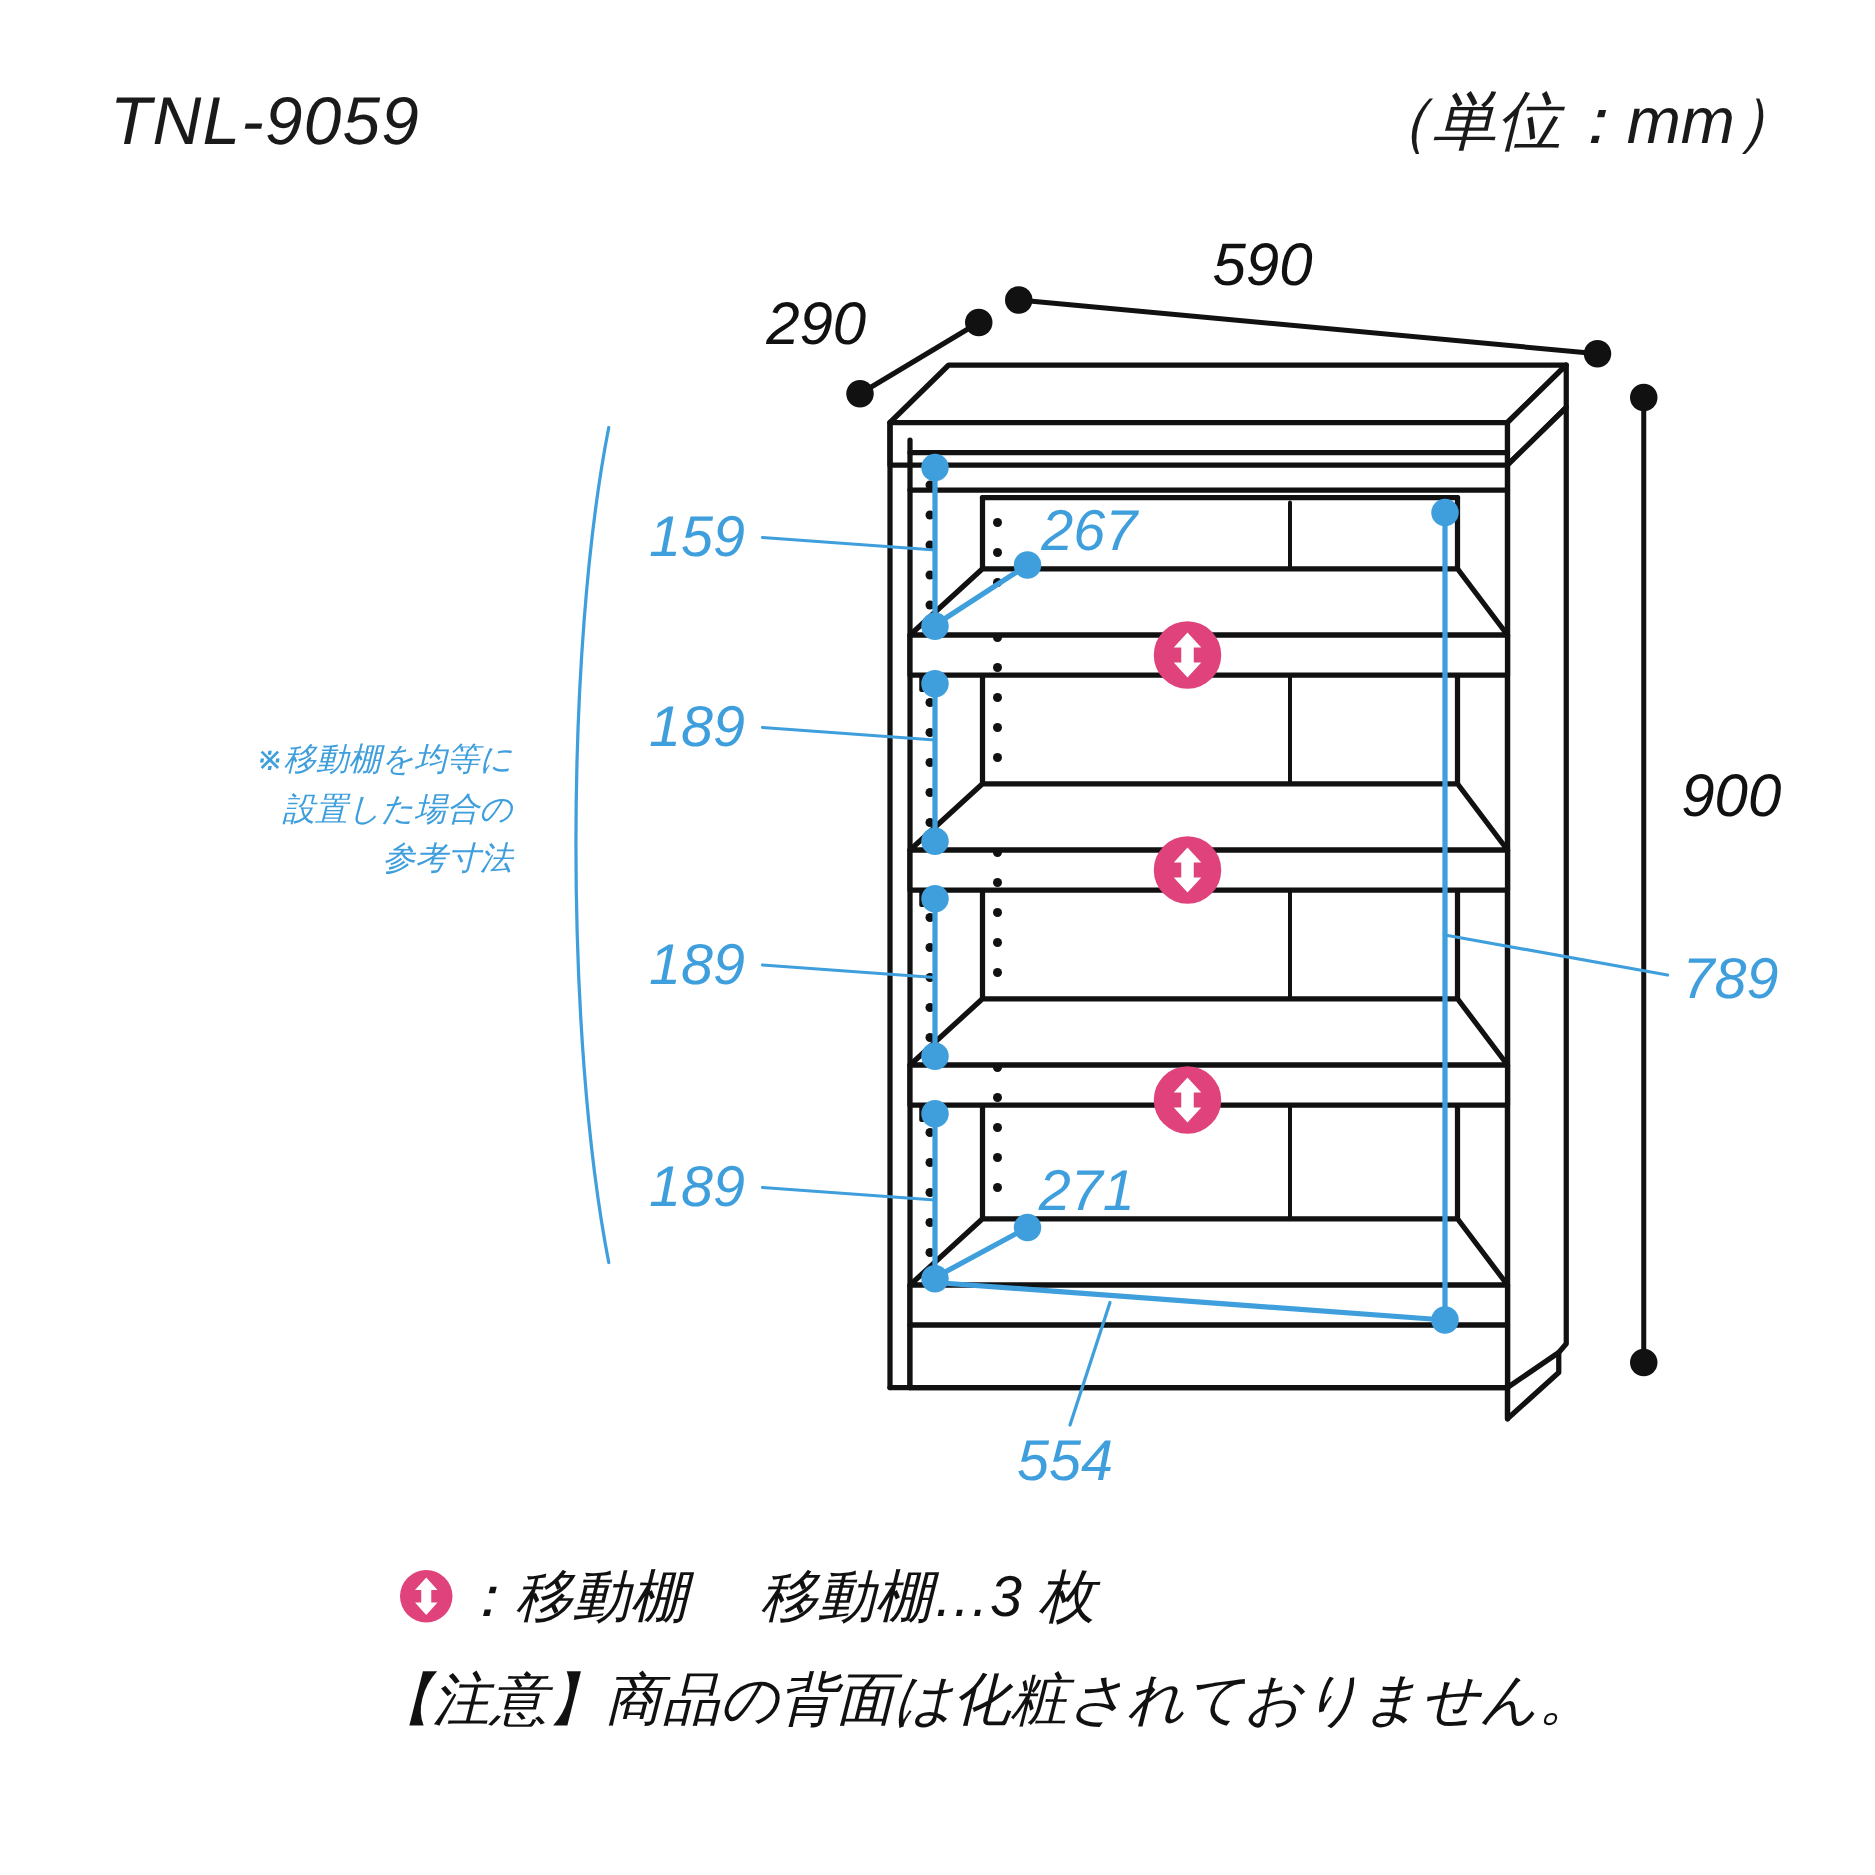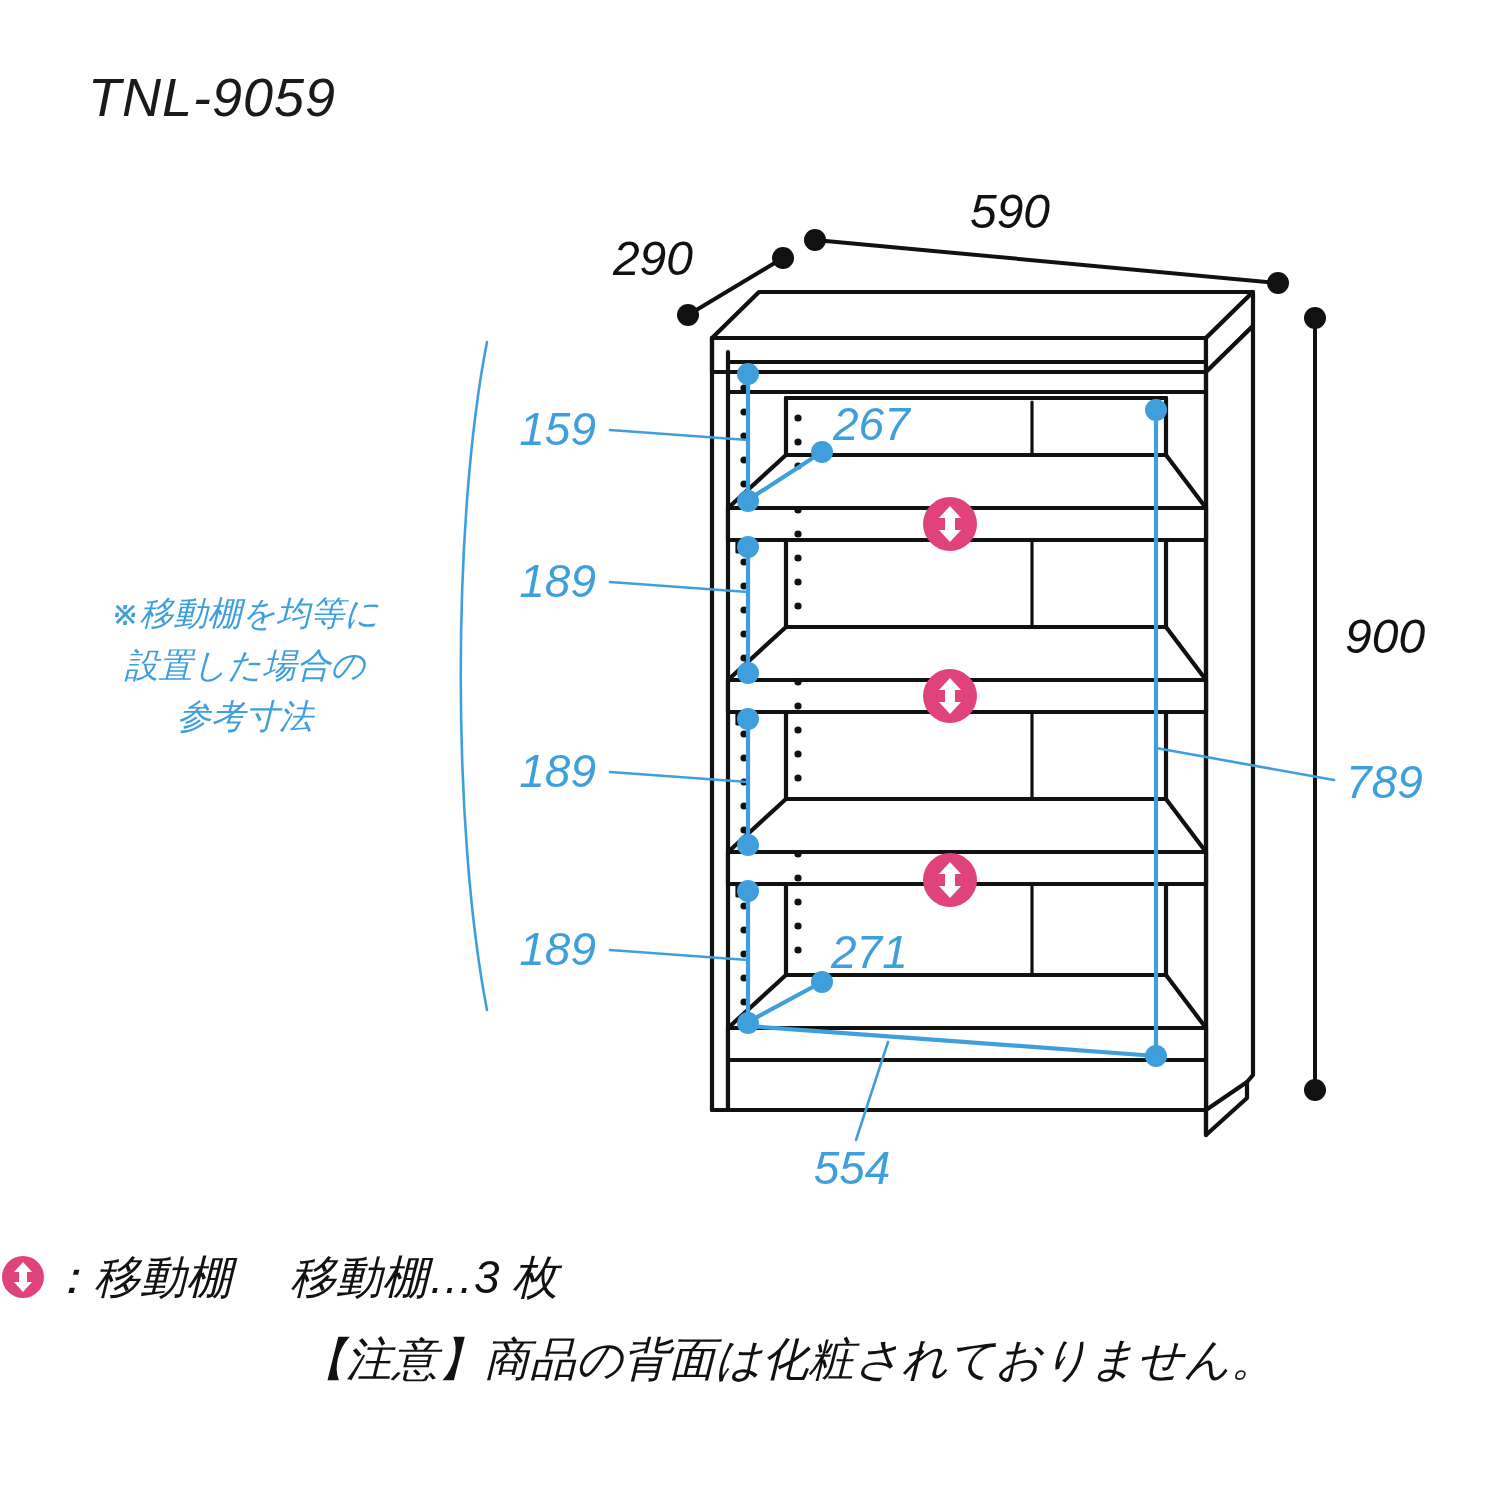--- a/index.html
+++ b/index.html
@@ -40,24 +40,24 @@
     color: #1a1a1a;
     white-space: nowrap;
   }
 
   
   #shelf-note {
     position: absolute;
     left: 80px;
     top: 588px;
     width: 330px;
-    font-size: 34px;
+    font-size: 26px;
     line-height: 1.52;
     color: #3f9fdd;
-    text-align: center;
+    text-align: right;
     white-space: pre-line;
   }
 
   
   #drawing {
     position: absolute;
     left: 0;
     top: 0;
     width: 1500px;
     height: 1500px;
@@ -66,20 +66,21 @@
   
   #legend {
     position: absolute;
     left: 0;
     top: 1236px;
     width: 1500px;
     font-size: 0;
   }
   .legend-line {
     display: block;
+    padding-left: 318px;
     font-size: 46px;
     line-height: 82px;
     color: #111111;
     white-space: nowrap;
   }
   .legend-line.indent-caution { padding-left: 300px; }
   .legend-gap { display: inline-block; width: 58px; }
   .legend-gap.small { width: 34px; }
   .legend-icon {
     display: inline-block;
@@ -88,20 +89,21 @@
     height: 46px;
     margin-right: 2px;
   }
 </style>
 </head>
 <body>
 
 <div class="page">
 
   <div id="model-code">TNL-9059</div>
+  <div id="unit-note">（単位：mm）</div>
 
   <div id="shelf-note">※移動棚を均等に
 設置した場合の
 参考寸法</div>
 
   <svg id="drawing" viewBox="0 0 1500 1500">
     <defs>
       <style>
         .ln   { fill:none; stroke:#111111; stroke-width:4.2; stroke-linecap:round; stroke-linejoin:round; }
         .ln-t { fill:none; stroke:#111111; stroke-width:3.2; stroke-linecap:round; stroke-linejoin:round; }

